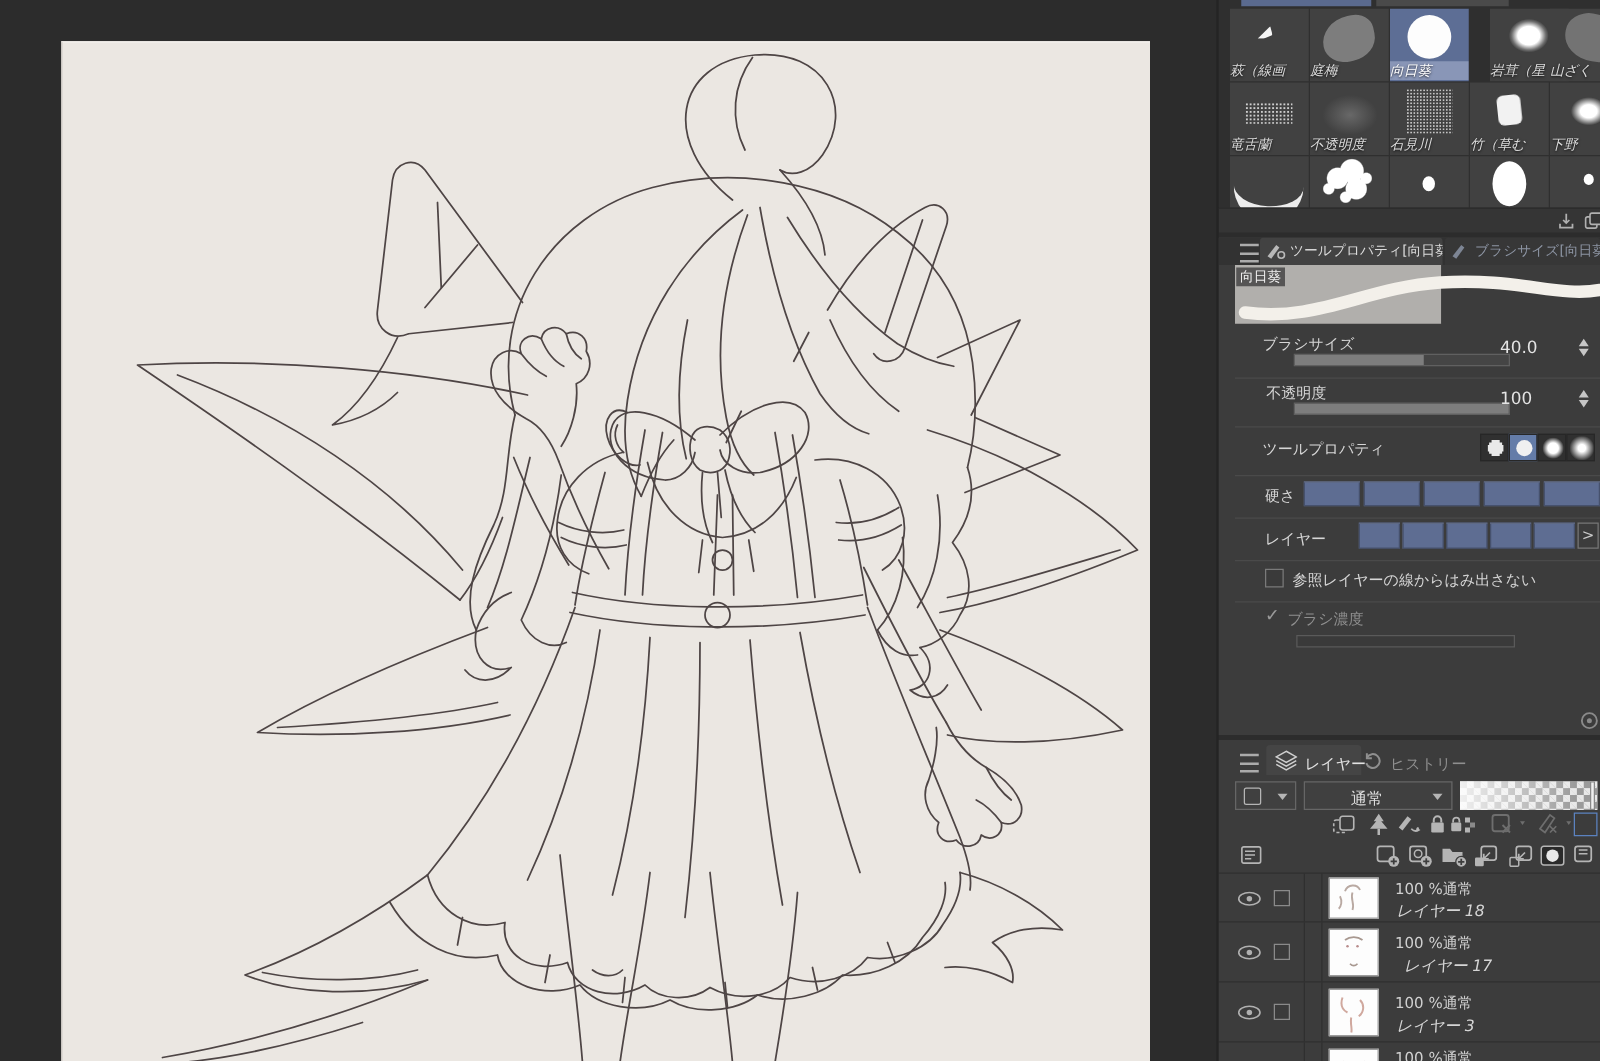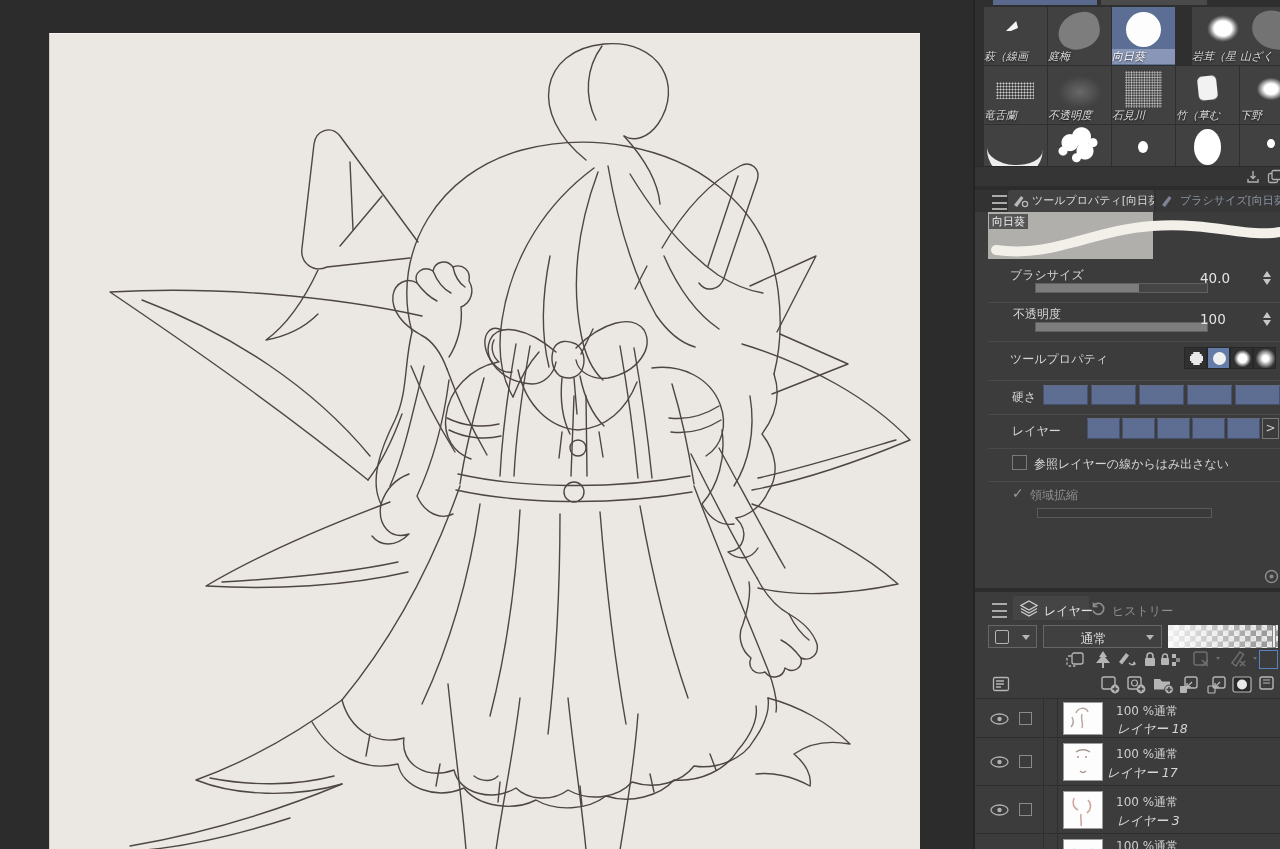--- a/index.html
+++ b/index.html
@@ -338,21 +338,21 @@
     <div class="segment" style="left:217px;top:228px;width:33px;height:21px"></div>
     <div class="segment" style="left:252px;top:228px;width:33px;height:21px"></div>
     <div class="morebtn" style="left:287px;top:228px;width:17px;height:21px;line-height:19px">&gt;</div>
     <div class="tdiv" style="top:258px"></div>
 
     <div class="cbox" style="left:37px;top:265px"></div>
     <div class="tlabel" style="left:59px;top:266px">参照レイヤーの線からはみ出さない</div>
     <div class="tdiv" style="top:291px"></div>
 
     <div class="checkmark" style="left:37px;top:295px">✓</div>
-    <div class="tlabel dis" style="left:55px;top:297px">領域拡縮</div>
+    <div class="tlabel dis" style="left:55px;top:297px">ブラシ濃度</div>
     <div class="track" style="left:62px;top:318px;width:175px;background:#3a3a3a;border-color:#5a5a5a"></div>
 
     <svg style="position:absolute;left:288px;top:378px" width="17" height="17" viewBox="0 0 17 17">
         <circle cx="8.5" cy="8.5" r="6" stroke="#8a8a8a" fill="none" stroke-width="1.5"></circle>
         <circle cx="8.5" cy="8.5" r="2" fill="#8a8a8a"></circle>
       </svg>
   </div>
 
   <div class="lp">
     <div class="lp-tabbg"></div>
@@ -485,21 +485,21 @@
         <svg width="38" height="36" viewBox="0 0 38 36">
             <g fill="none" stroke="#a89890" stroke-width="1.4">
               <path d="M 12 8 C 16 5, 22 5, 26 8"></path>
               <circle cx="14" cy="13" r="1" fill="#b98c8c" stroke="none"></circle>
               <circle cx="22" cy="13" r="1" fill="#b98c8c" stroke="none"></circle>
               <path d="M 16 27 C 18 29, 20 29, 22 27"></path>
             </g>
           </svg>
       </div>
       <div class="t100" style="position:absolute;left:141px;top:8px">100 %通常</div>
-      <div class="tname" style="position:absolute;left:132px;top:27px">レイヤー 17</div>
+      <div class="tname" style="position:absolute;left:148px;top:27px">レイヤー 17</div>
     </div>
     <div class="lrow" style="top:194px;height:48px">
       <svg style="position:absolute;left:15px;top:18px" width="19" height="12" viewBox="0 0 19 12">
           <ellipse cx="9.5" cy="6" rx="8.5" ry="5" stroke="#b0b0b0" fill="none" stroke-width="1.3"></ellipse>
           <circle cx="9.5" cy="6" r="2.2" fill="#b0b0b0"></circle>
         </svg>
       <div class="lcb" style="top:17px"></div>
       <div class="lstrip"></div>
       <div class="lthumb" style="top:5px;width:40px;height:38px">
         <svg width="38" height="36" viewBox="0 0 38 36">

